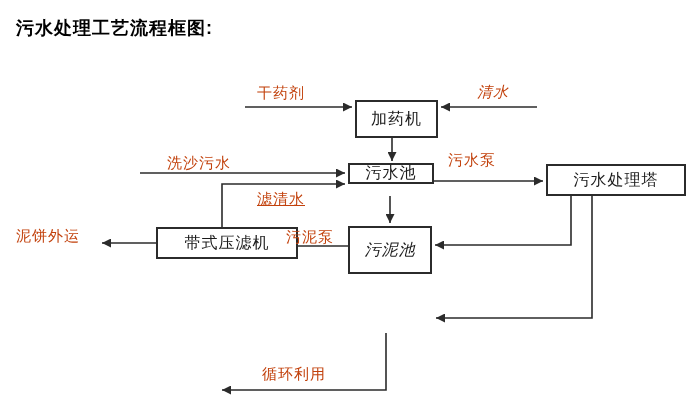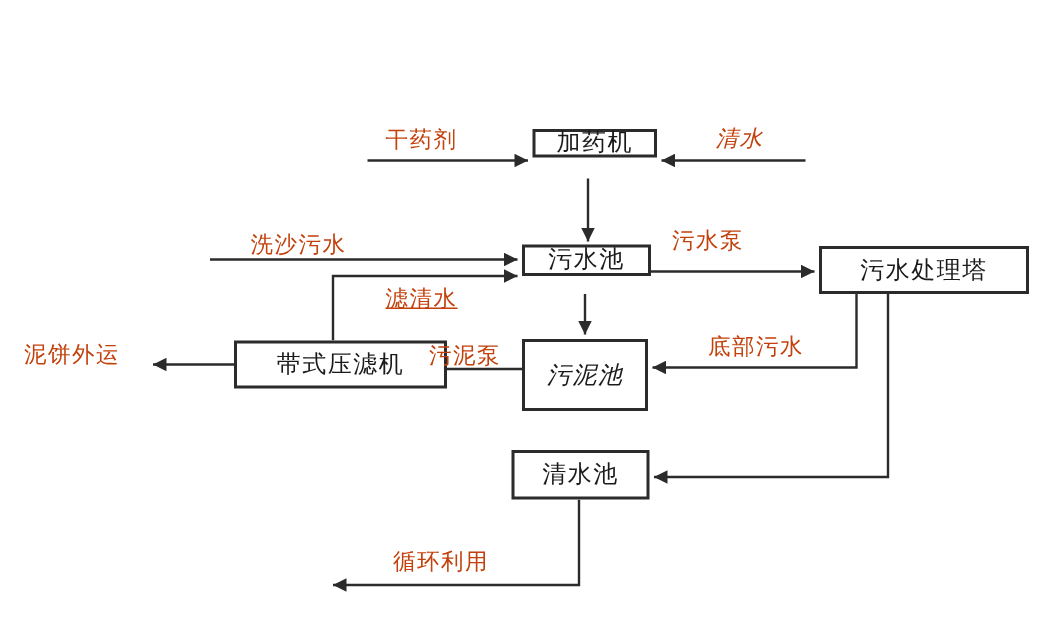--- a/index.html
+++ b/index.html
@@ -16,21 +16,21 @@
   .node{
     position:absolute;z-index:2;background:#ffffff;border:2px solid #2b2b2b;
     display:flex;align-items:center;justify-content:center;
     font-size:16px;color:#1a1a1a;letter-spacing:1px;white-space:nowrap;box-sizing:border-box;
   }
   .flow-label{
     position:absolute;z-index:3;font-size:15px;color:#c2410c;
     letter-spacing:1px;white-space:nowrap;
   }
   
-  #n-dosing   {left:355px;top:86px; width:83px; height:19px;}
+  #n-dosing   {left:355px;top:100px; width:83px; height:38px;}
   #n-sewage   {left:348px;top:163px;width:86px; height:21px;}
   #n-tower    {left:546px;top:164px;width:140px;height:32px;}
   #n-sludge   {left:348px;top:226px;width:84px; height:48px;font-style:italic;}
   #n-press    {left:156px;top:227px;width:142px;height:32px;}
   #n-clean    {left:341px;top:300px;width:92px; height:33px;}
   
   #l-dry      {left:257px;top:84px;}
   #l-cleanw   {left:477px;top:83px;font-style:italic;}
   #l-sand     {left:167px;top:154px;font-family:Liberation Serif, serif;}
   #l-spump    {left:448px;top:151px;text-align:center;}
@@ -60,43 +60,40 @@
       <path d="M434,181 H543" marker-end="url(#arr)"></path>
       <path d="M390,196 V223" marker-end="url(#arr)"></path>
       <path d="M571,196 V245 H435" marker-end="url(#arr)"></path>
       <path d="M348,246 H278" marker-end="url(#arr)"></path>
       <path d="M156,243 H102" marker-end="url(#arr)"></path>
       <path d="M592,196 V318 H436" marker-end="url(#arr)"></path>
       <path d="M386,333 V390 H222" marker-end="url(#arr)"></path>
     </g>
   </svg>
 
+  <div class="title">污水处理工艺流程框图:</div>
 
   <div class="node" id="n-dosing">
     <span>加药机</span>
   </div>
   <div class="node" id="n-sewage">
     <span>污水池</span>
   </div>
   <div class="node" id="n-tower">
     <span>污水处理塔</span>
   </div>
   <div class="node" id="n-sludge">
     <span>污泥池</span>
   </div>
   <div class="node" id="n-press">
     <span>带式压滤机</span>
   </div>
-  <div class="node" id="n-clean">
-    <span>清水池</span>
-  </div>
 
   <div class="flow-label" id="l-dry">干药剂</div>
   <div class="flow-label" id="l-cleanw">清水</div>
   <div class="flow-label" id="l-sand">洗沙污水</div>
   <div class="flow-label" id="l-spump">污水泵</div>
   <div class="flow-label" id="l-filtered">滤清水</div>
   <div class="flow-label" id="l-slpump">污泥泵</div>
-  <div class="flow-label" id="l-bottom">底部污水</div>
   <div class="flow-label" id="l-mudcake">泥饼外运</div>
   <div class="flow-label" id="l-recycle">循环利用</div>
 
 </div>
 
 </body></html>

